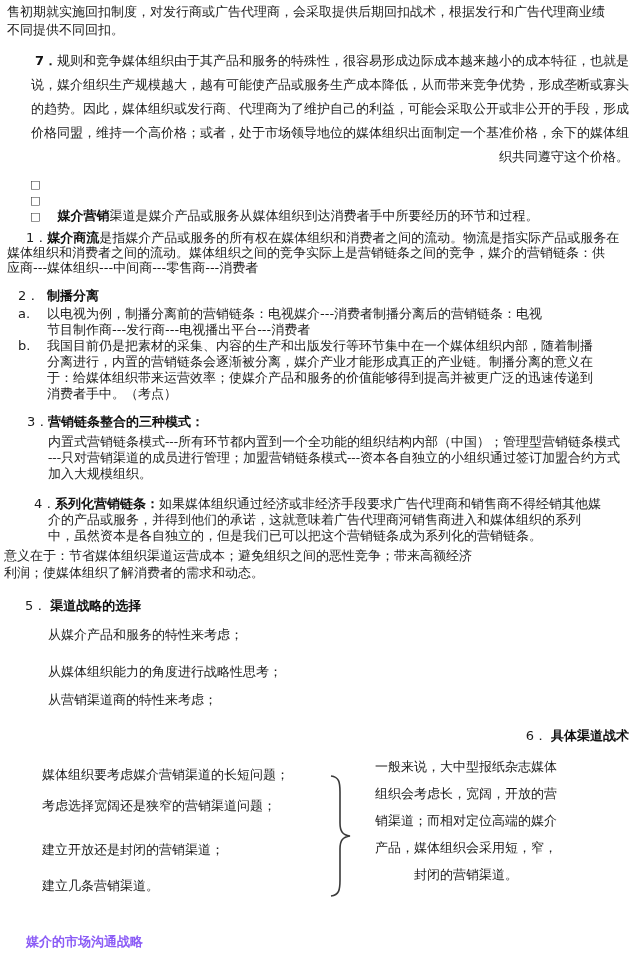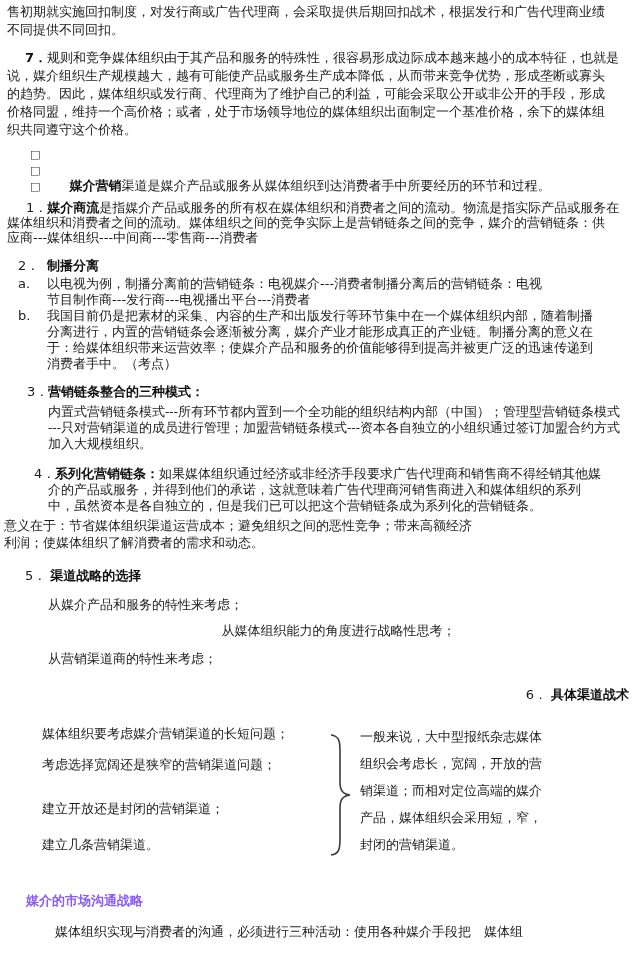--- a/index.html
+++ b/index.html
@@ -10,52 +10,52 @@
     padding:1px 8px 0 7px;
     overflow:hidden;
     background:#fff;
     color:#1c1c1c;
     font-family:"DejaVu Sans","Liberation Sans",sans-serif;
     font-size:13px;
   }
   b{color:#111;}
   .ml{white-space:pre-line;}
   .p1{margin:2px 0 0;line-height:18px;}
-  .p7{margin:10px 0 0;line-height:18px;text-indent:18px;}
+  .p7{margin:10px 0 0;line-height:24px;text-indent:18px;text-align:right;}
   .boxes{margin:7px 0 0;}
   .boxline{margin-left:23px;line-height:15px;}
   .glyph{font-size:11px;color:#333;}
   .bullet{margin:0 0 0 23px;line-height:15px;}
-  .bullet b{margin-left:29px;text-align:right;}
+  .bullet b{margin-left:17px;text-align:right;}
   .item1{margin:6px 0 0;line-height:15px;text-indent:19px;}
   .sec2{margin-top:13px;}
   .hang2{position:relative;padding-left:40px;line-height:16px;}
   .hang2 .mk{position:absolute;left:11px;top:0;}
   .ia{margin-top:2px;}
   .hang3{position:relative;padding-left:41px;line-height:16px;}
   .hang3 .mk{position:absolute;left:20px;top:0;}
   .sec3h{margin-top:12px;}
   .sec3b{margin-top:4px;padding-left:41px;line-height:16px;font-family:Liberation Serif, serif;}
   .sec4{margin-top:14px;text-indent:7px;}
   .yiyi{margin:3px 0 0 -3px;line-height:17px;}
   .sec5h{margin:16px 0 8px 18px;line-height:18px;}
   .sec5h b,.sec6h b{margin-left:4px;}
   .s5{margin:0 0 0 41px;line-height:16px;}
   .s5a{margin-top:12px;}
-  .s5b{margin-top:10px;text-align:center;}
+  .s5b{margin-top:21px;}
   .s5c{margin-top:12px;}
   .sec6h{margin:19px 0 0 18px;line-height:18px;text-align:right;}
   .cols{position:relative;margin-top:7px;height:145px;}
   .colL{width:320px;padding:14px 0 0 35px;line-height:18px;}
   .colL p{margin:0;}
   .colL .l2{margin-top:13px;}
   .colL .l3{margin-top:26px;}
   .colL .l4{margin-top:18px;}
   .brace{position:absolute;left:320px;top:22px;}
-  .colR{position:absolute;left:353px;top:12px;width:212px;line-height:27px;}
+  .colR{position:absolute;left:353px;top:1px;width:212px;line-height:27px;text-align:center;}
   .ft{margin:36px 0 0 19px;line-height:18px;font-weight:bold;color:#8b5cf6;}
   .fl{margin:14px 0 0 48px;line-height:15px;}
   p{margin:0;}
 </style>
 </head>
 <body>
 
 <div class="page">
 
   <p class="p1 ml">售初期就实施回扣制度，对发行商或广告代理商，会采取提供后期回扣战术，根据发行和广告代理商业绩

